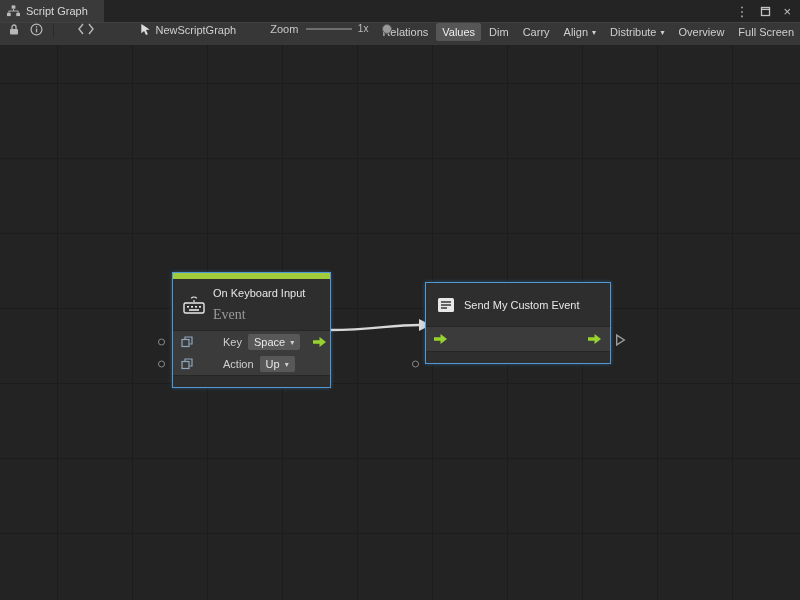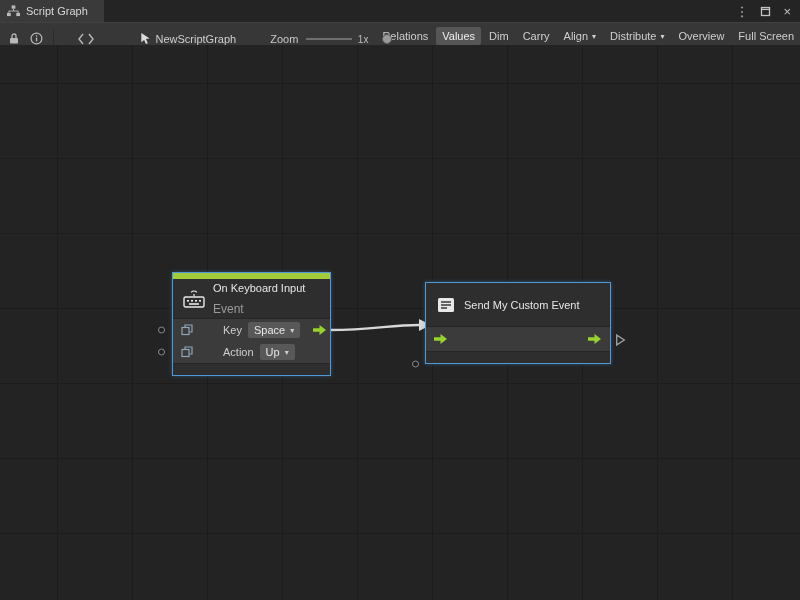--- a/index.html
+++ b/index.html
@@ -22,21 +22,21 @@
     background: #3a3a3a; padding: 0 16px 0 7px;
     color: #d8d8d8; font-size: 11px;
   }
   .titlebar-spacer { flex: 1; }
   .win-controls { display: flex; align-items: center; gap: 12px; padding-right: 9px; color: #c4c4c4; }
   .win-controls .glyph { font-size: 13px; line-height: 1; cursor: default; }
 
   
   .toolbar {
     height: 23px; background: #373737; border-top: 1px solid #414141;
-    display: flex; align-items: flex-end; white-space: nowrap;
+    display: flex; align-items: flex-start; white-space: nowrap;
     padding-left: 4px; font-size: 11px; color: #c8c8c8; overflow: hidden;
   }
   .tb-icon { display: inline-flex; align-items: center; }
   .tb-lock { margin-left: 4px; }
   .tb-info { margin-left: 10px; }
   .tb-sep { width: 1px; height: 15px; background: #2b2b2b; margin-left: 10px; }
   .tb-code { margin-left: 24px; }
   .graph-name-group { display: inline-flex; align-items: center; gap: 5px; margin-left: 46px; color: #cfcfcf; }
   .zoom-label { margin-left: 34px; }
   .zoom-slider { position: relative; width: 92px; height: 12px; margin-left: 8px; }
@@ -69,24 +69,24 @@
   }
   .node1 { left: 172px; top: 227px; width: 159px; }
   .node2 { left: 425px; top: 237px; width: 186px; }
 
   .green-bar { height: 6px; background: #a2cc39; }
 
   .node-header {
     background: #2e2e2e; border-bottom: 1px solid #262626;
     display: flex; align-items: center; gap: 8px; padding: 0 10px;
   }
-  .node1 .node-header { height: 40px; }
+  .node1 .node-header { height: 52px; }
   .node2 .node-header { height: 44px; }
   .node-title { font-size: 11px; color: #e6e6e6; }
-  .node-subtitle { font-size: 12px; color: #9a9a9a; margin-top: 8px; }
+  .node-subtitle { font-size: 14px; color: #9a9a9a; margin-top: 8px; font-family: Liberation Serif, serif; }
 
   .node-row { position: relative; display: flex; align-items: center; gap: 6px; padding: 0 8px; }
   .node1 .node-row { height: 22px; }
   .node2 .node-row { height: 24px; }
   .row-label { color: #cfcfcf; padding-left: 24px; }
 
   .dropdown {
     background: #585858; border-radius: 2px; padding: 2px 6px;
     display: inline-flex; align-items: center; gap: 5px; color: #e8e8e8; cursor: default;
   }

